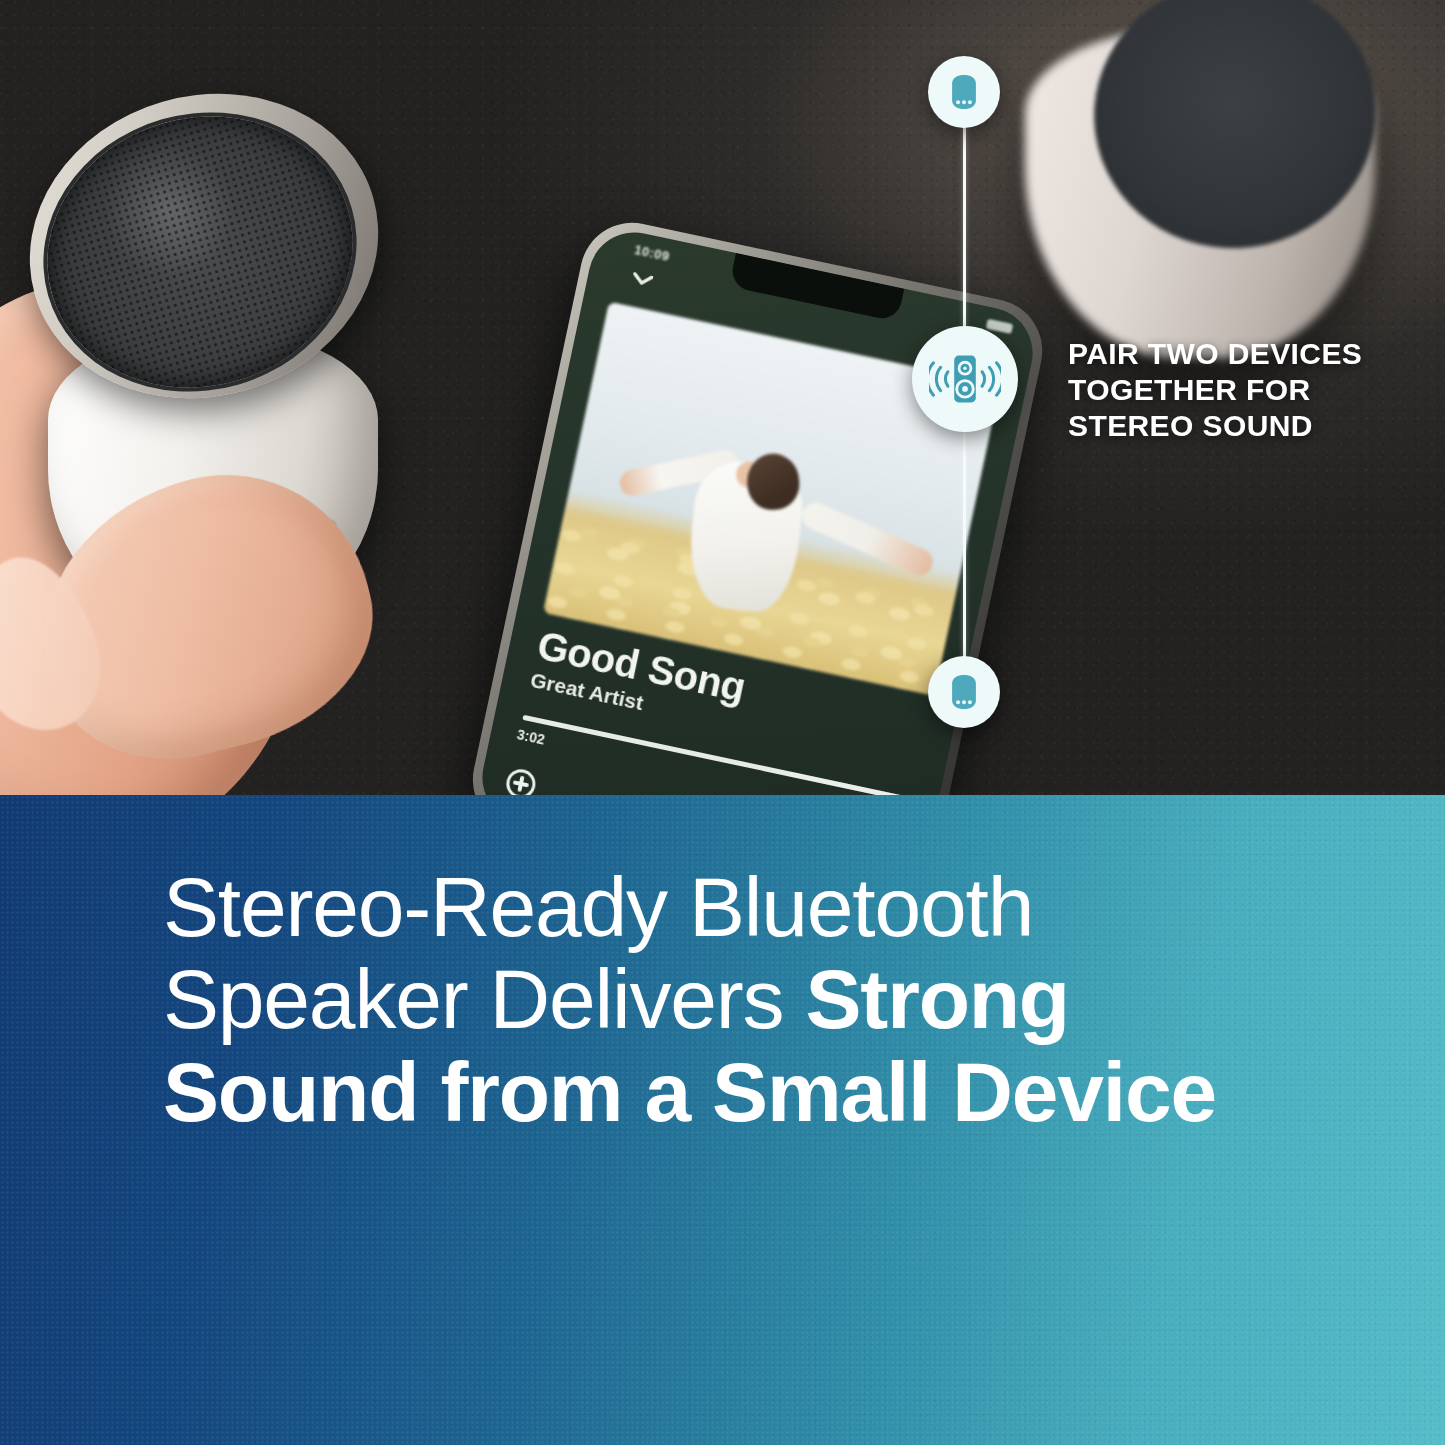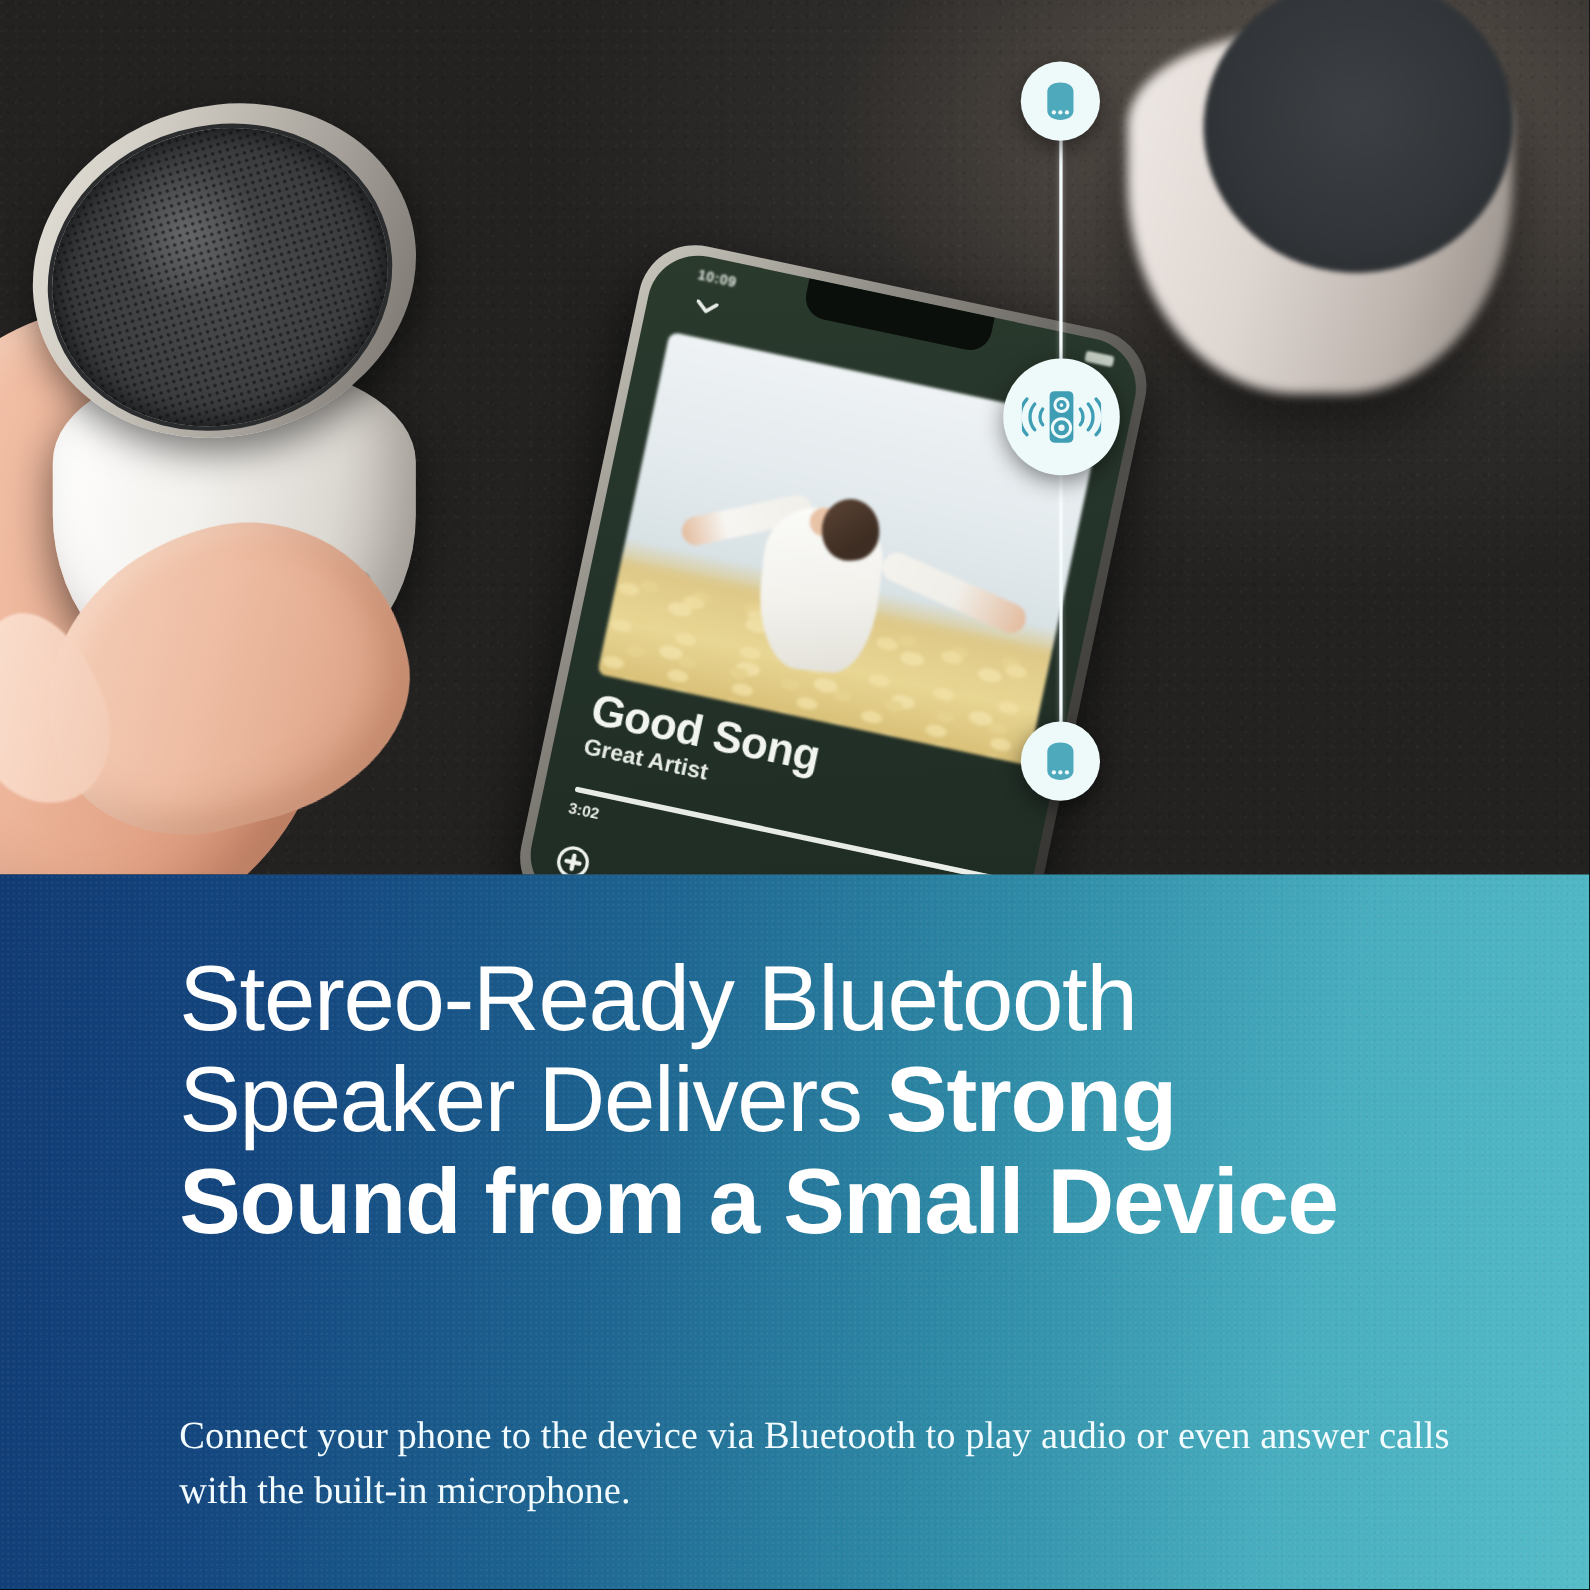--- a/index.html
+++ b/index.html
@@ -244,21 +244,25 @@
         <circle cx="40" cy="43" r="3.2" fill="#eef9fa"></circle>
         <path d="M21 24 A13 13 0 0 0 21 40" fill="none" stroke="#3f9eb4" stroke-width="3.4" stroke-linecap="round"></path>
         <path d="M13 19 A20 20 0 0 0 13 45" fill="none" stroke="#3f9eb4" stroke-width="3.4" stroke-linecap="round"></path>
         <path d="M5 14 A27 27 0 0 0 5 50" fill="none" stroke="#3f9eb4" stroke-width="3.4" stroke-linecap="round"></path>
         <path d="M59 24 A13 13 0 0 1 59 40" fill="none" stroke="#3f9eb4" stroke-width="3.4" stroke-linecap="round"></path>
         <path d="M67 19 A20 20 0 0 1 67 45" fill="none" stroke="#3f9eb4" stroke-width="3.4" stroke-linecap="round"></path>
         <path d="M75 14 A27 27 0 0 1 75 50" fill="none" stroke="#3f9eb4" stroke-width="3.4" stroke-linecap="round"></path>
       </svg>
     </div>
 
+    <div id="callout-text">
+      <div>Pair two devices</div>
+      <div>together for</div>
+      <div>stereo sound</div>
+    </div>
   </div>
 
   <div id="band">
     <div id="band-noise"></div>
     <div id="headline"><span class="hl-light">Stereo-Ready Bluetooth Speaker Delivers </span><span class="hl-bold">Strong Sound from a Small Device</span></div>
-    <div id="subtitle">Connect your phone to the device via Bluetooth to play audio or even answer calls with the built-in microphone.</div>
   </div>
 
 </div>
 
 </body></html>

